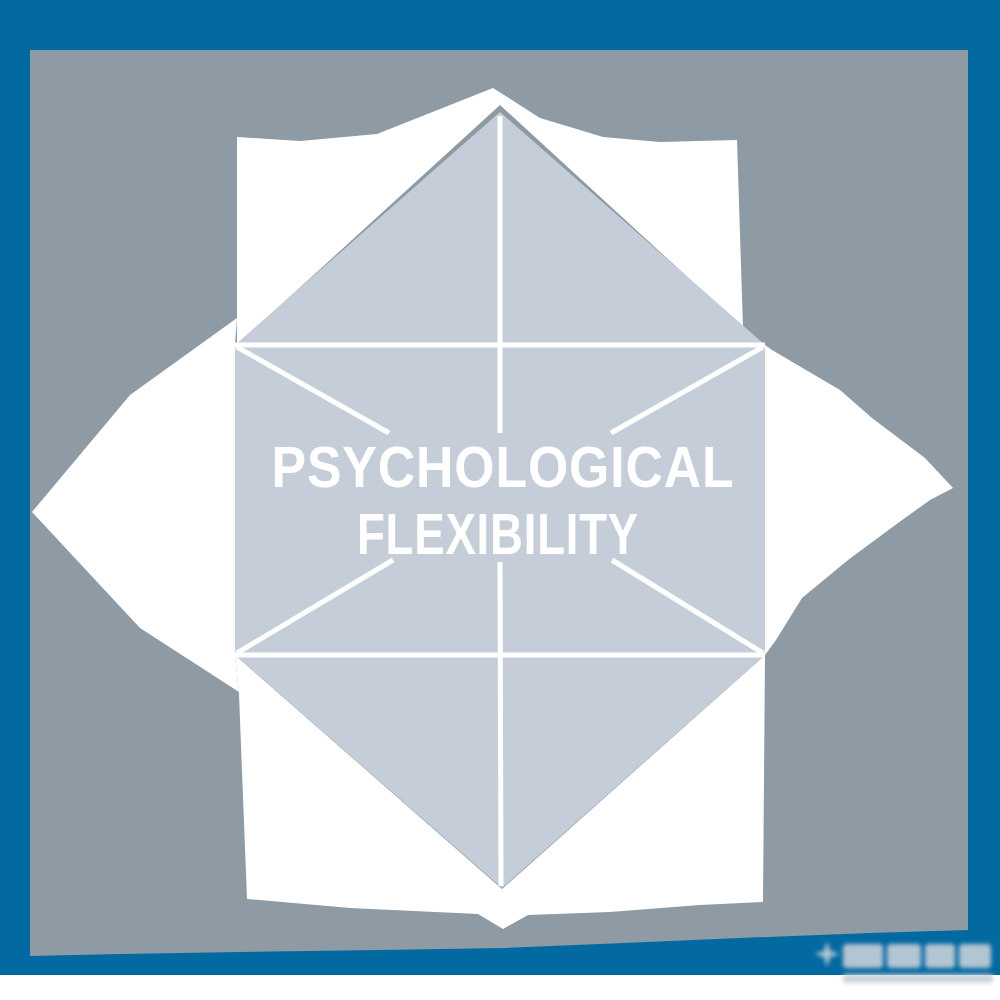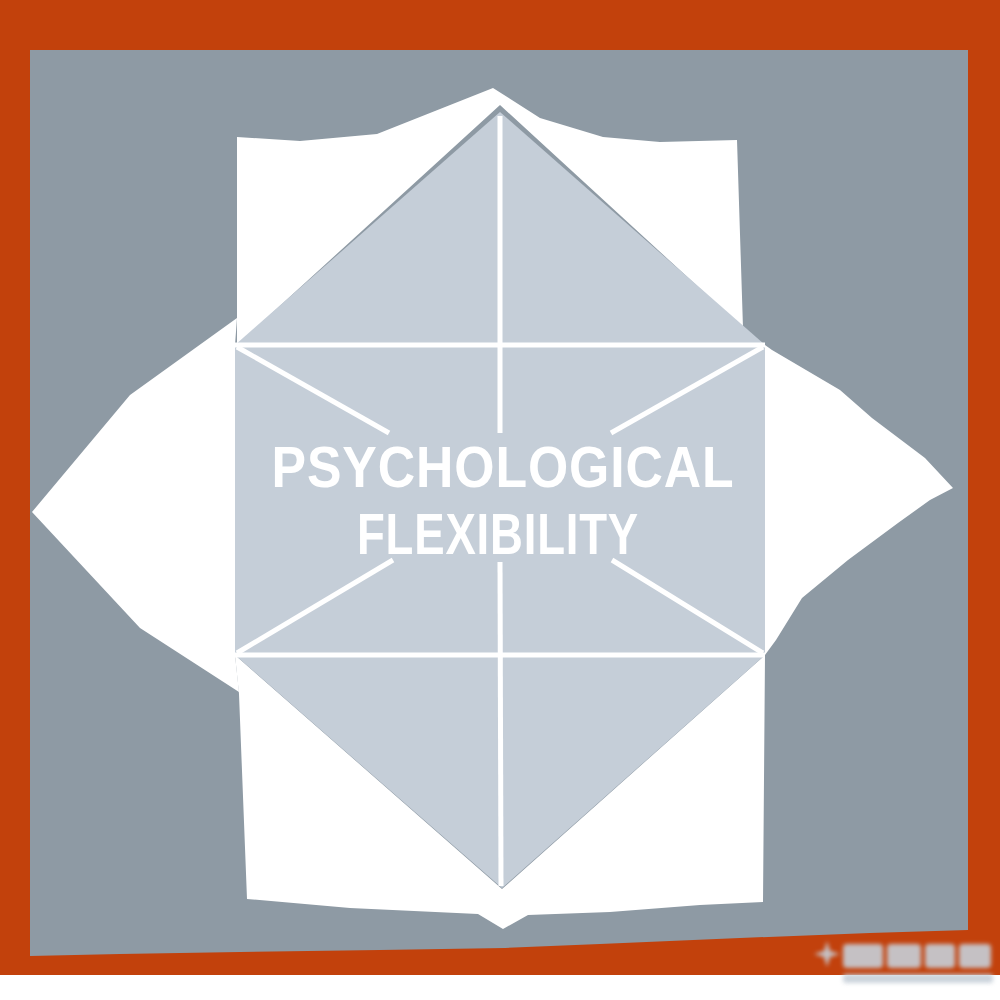--- a/index.html
+++ b/index.html
@@ -8,21 +8,21 @@
     width: 1000px;
     height: 1000px;
     background: #ffffff;
     font-family: "Liberation Sans", sans-serif;
     overflow: hidden;
   }
   .canvas {
     position: relative;
     width: 1000px;
     height: 975px;
-    background: #c2410c;
+    background: #0369a1;
   }
   svg { display: block; }
   .title-text {
     font-family: "Liberation Sans", "DejaVu Sans", sans-serif;
     font-weight: bold;
     font-size: 58px;
     letter-spacing: 1px;
   }
   .wm { filter: blur(2.2px); opacity: 0.9; }
 </style>

